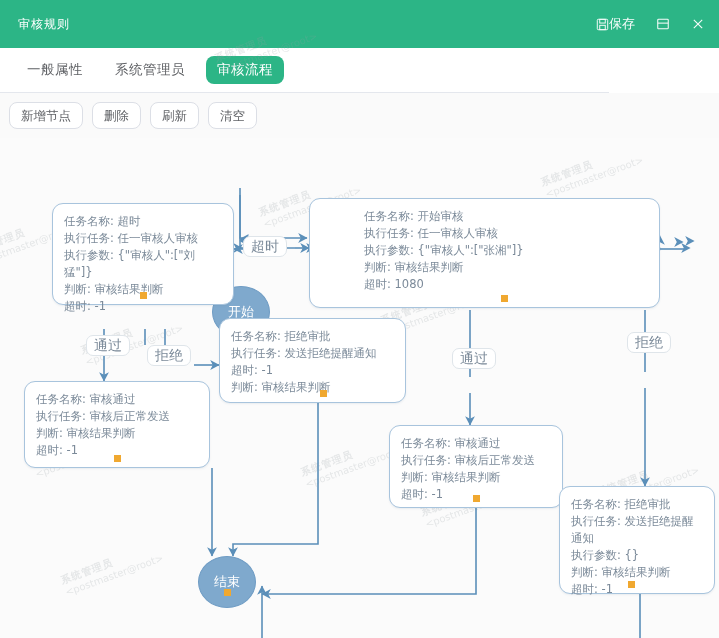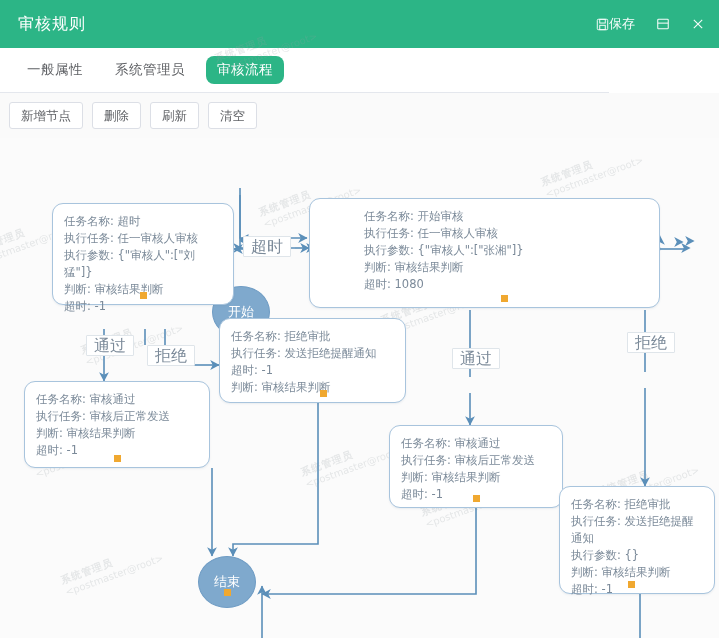--- a/index.html
+++ b/index.html
@@ -11,21 +11,21 @@
   }
   #app{position:relative;width:719px;height:638px;overflow:hidden;}
 
   
   .titlebar{
     position:absolute;left:0;top:0;width:719px;height:48px;
     background:#2cb586;
     display:flex;align-items:center;
   }
   .title-text{
-    color:#fff;font-size:16px;margin-left:18px;letter-spacing:1px;
+    color:#fff;font-size:12px;margin-left:18px;letter-spacing:1px;
   }
   .tb-right{margin-left:auto;display:flex;align-items:center;height:100%;}
   .tb-btn{
     display:flex;align-items:center;color:#ffffff;
     font-size:13px;cursor:pointer;padding:0 10px;height:100%;
     justify-content:center;opacity:.96;
   }
   .tb-btn svg{display:block;}
   .tb-icon{padding:0 11px;}
   .tb-close{padding:0 14px 0 10px;font-size:18px;line-height:1;}
@@ -44,21 +44,21 @@
   .tab.active{background:#2cb586;color:#fff;border-radius:8px;}
 
   
   .toolbar{
     position:absolute;left:0;top:93px;width:719px;height:45px;
     background:#fafafa;border-bottom:1px solid #e8e8e8;
     display:flex;align-items:center;
   }
   .tbtn{
     border:1px solid #dcdfe6;background:#fff;color:#606266;
-    font-size:12.5px;border-radius:3px;padding:5px 11px;margin-left:9px;
+    font-size:12.5px;border-radius:8px;padding:5px 11px;margin-left:9px;
     cursor:pointer;font-family:inherit;line-height:1.2;
   }
   .tbtn:first-child{margin-left:9px;}
 
   
   .canvas{
     position:absolute;left:0;top:138px;width:719px;height:500px;
     background:#fbfbfb;overflow:hidden;
   }
   #edges{position:absolute;left:0;top:0;width:719px;height:500px;}
@@ -82,21 +82,21 @@
     background:#7fa9cd;border:1px solid #6f9cc4;
     display:flex;align-items:center;justify-content:center;
     color:#ffffff;font-size:13px;
   }
   .circle .dot{
     position:absolute;width:7px;height:7px;background:#f0a830;
     left:50%;margin-left:-3px;bottom:11px;
   }
   .elabel{
     position:absolute;background:#fff;border:1px solid #dfe5ea;
-    border-radius:1px;font-size:16px;color:#7b8a99;
+    border-radius:7px;font-size:14px;color:#7b8a99;
     padding:2px 7px;line-height:15px;white-space:nowrap;
   }
 
   
   .wm{
     position:absolute;color:rgba(150,158,166,.22);
     font-size:10px;transform:rotate(-20deg);
     white-space:nowrap;pointer-events:none;user-select:none;
     font-family:"DejaVu Sans","Liberation Sans",sans-serif;
   }

